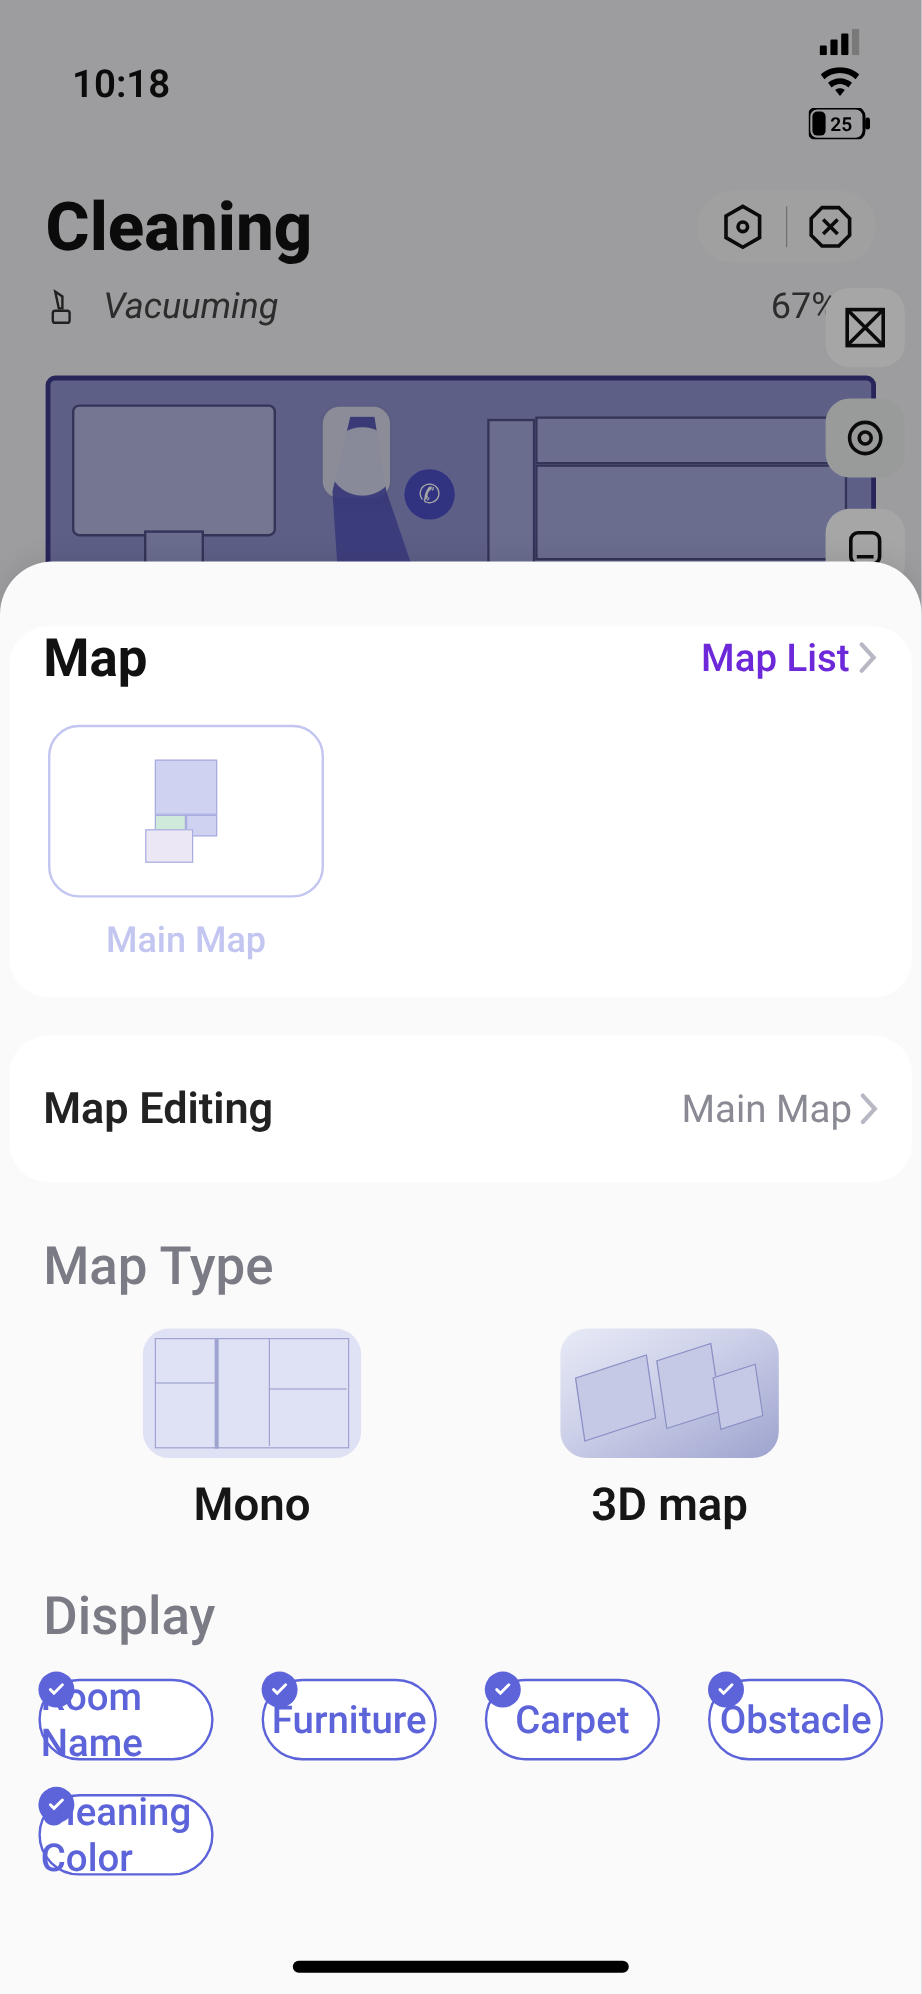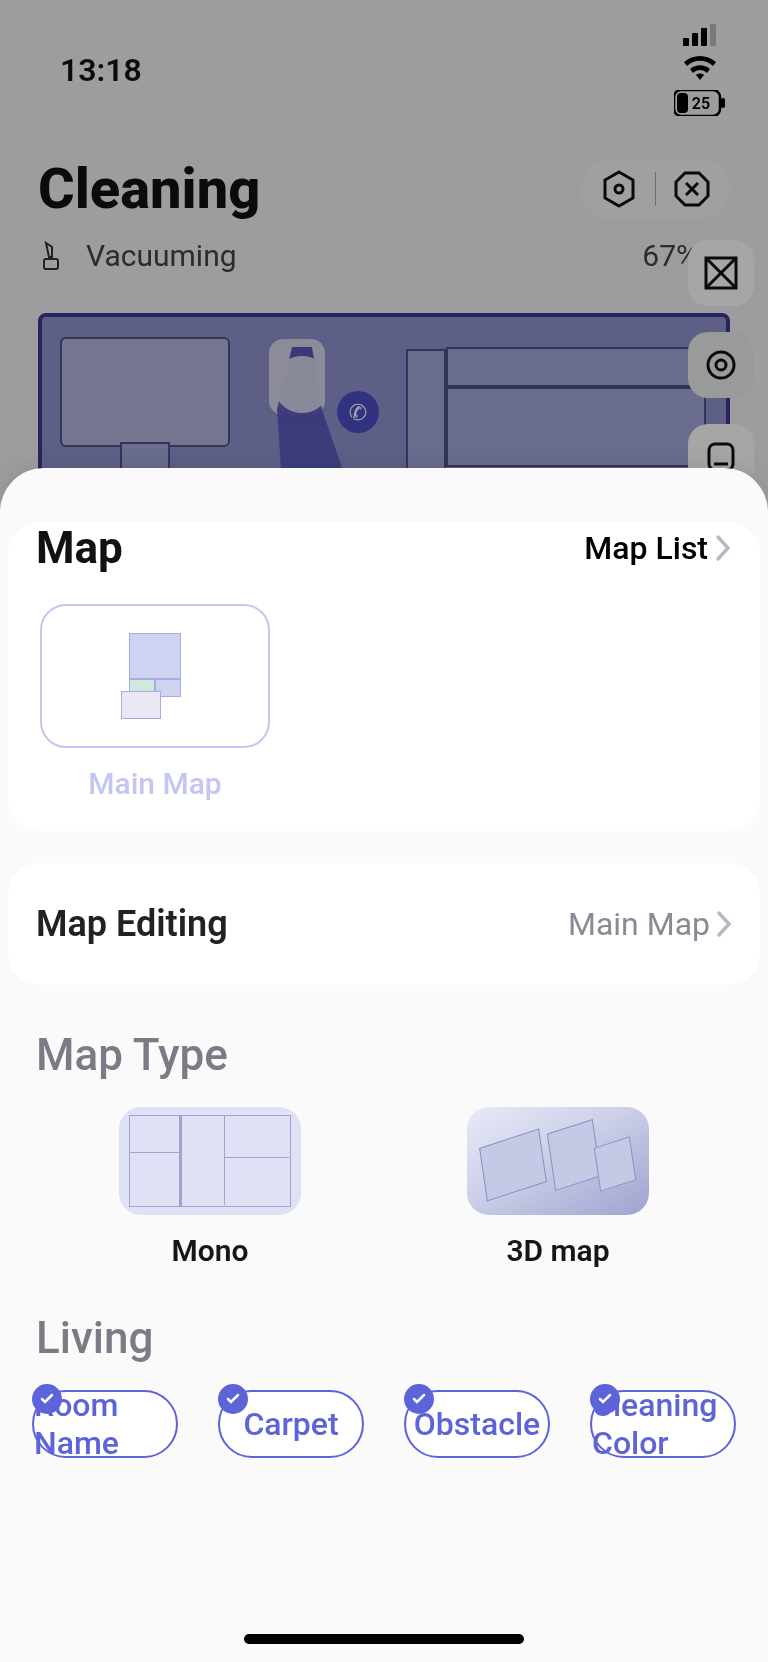--- a/index.html
+++ b/index.html
@@ -32,21 +32,21 @@
     display: flex; align-items: center; gap: 0;
     background: #f6f6f6; border-radius: 36px; padding: 10px 18px;
   }
   .header-divider { width: 1px; height: 34px; background: #aaa; margin: 0 16px; }
 
   .subheader {
     display: flex; justify-content: space-between; align-items: center;
     padding: 8px 40px 0 40px;
     font-size: 30px; color: #444;
   }
-  .subheader-left { display: flex; align-items: center; gap: 16px; }
+  .subheader-left { display: flex; align-items: center; gap: 16px; font-style: italic; }
   .subheader-right { display: flex; align-items: center; gap: 10px; text-align: center; }
 
   .map-area {
     position: relative;
     margin: 40px 38px 0; padding: 10px;
     border: 4px solid #3e3a8a; border-radius: 8px;
     height: 280px;
     background: #8f92cf;
     overflow: hidden;
   }
@@ -84,21 +84,21 @@
     overflow: hidden;
     display: flex;
     flex-direction: column;
   }
 
   .sheet-row {
     display:flex; justify-content:space-between; align-items:center;
     padding: 0 36px;
   }
   .sheet-title { font-size: 44px; font-weight: 700; color:#111; }
-  .sheet-link { font-size: 32px; color:#000000; font-weight:500; display:flex; align-items:center; gap:6px; }
+  .sheet-link { font-size: 32px; color:#6d28d9; font-weight:500; display:flex; align-items:center; gap:6px; }
   .chevron { color:#b8b8c4; }
 
   .map-card-section { padding: 30px 32px 0; background:#fff; border-radius: 0 0 32px 32px; margin: 0 8px;}
   .sheet .sheet-row:first-child { background:#fff; padding-top:0; padding-bottom:0; margin: 0 8px; border-radius: 32px 32px 0 0; padding-left:28px; padding-right:28px;}
 
   .map-card {
     width: 230px; height: 144px; border: 2px solid #c2c6f0; border-radius: 26px;
     display:flex; align-items:center; justify-content:center; background:#fff;
   }
   .mini-map { width: 68px; height: 86px; position:relative; }
@@ -116,21 +116,21 @@
   }
   .editing-title { font-size: 36px; font-weight:600; color:#222; }
   .editing-value { font-size: 32px; color:#8a8a94; display:flex; align-items:center; gap:6px;}
 
   .section-label { font-size: 44px; color:#7b7b85; font-weight:500; padding: 44px 36px 0; }
 
   .map-types { display:flex; gap: 36px; padding: 26px 54px 0; }
   .map-type { flex:1; display:flex; flex-direction:column; align-items:center; gap:18px; }
   .map-type-thumb { width: 182px; height: 108px; border-radius:22px; overflow:hidden; position:relative; }
   .map-type-thumb.selected { outline: 3px solid #5d63d9; }
-  .map-type-label { font-size: 30px; font-weight:600; color:#161616; }
+  .map-type-label { font-size: 38px; font-weight:600; color:#161616; }
   .map-type-label.selected { color:#5d63d9; }
 
   .thumb-mono { background:#dfe2f4; }
   .thumb-mono::before, .thumb-mono::after { content:""; position:absolute; border:1px solid #9ea3cf; }
   .thumb-mono::before{ left:10px; top:8px; width:160px; height:90px; }
   .thumb-mono::after{ left:60px; top:8px; width:1px; height:90px; background:#9ea3cf; }
   .thumb-mono .ln{position:absolute; background:#9ea3cf;}
   .ln1{left:10px; top:45px; width:50px; height:1px;}
   .ln2{left:105px; top:8px; width:1px; height:90px;}
   .ln3{left:105px; top:50px; width:65px; height:1px;}
@@ -174,21 +174,21 @@
 
   
   svg { display:block; }
 </style>
 </head>
 <body>
 
 <div class="bg-layer">
 
   <div class="status-bar">
-    <span>13:18</span>
+    <span>10:18</span>
     <div class="status-icons">
       <span>
         <svg width="34" height="22" viewBox="0 0 34 22">
             <rect x="0" y="14" width="6" height="8" rx="1"></rect>
             <rect x="9" y="9" width="6" height="13" rx="1"></rect>
             <rect x="18" y="4" width="6" height="18" rx="1"></rect>
             <rect x="27" y="0" width="6" height="22" rx="1" fill="#bbb"></rect>
           </svg>
       </span>
       <span>
@@ -345,51 +345,59 @@
     <div class="map-type">
       <div class="map-type-thumb thumb-3d">
         <div class="b3 b3a"></div>
           <div class="b3 b3b"></div>
           <div class="b3 b3c"></div>
       </div>
       <div class="map-type-label">3D map</div>
     </div>
   </div>
 
-  <div class="section-label">Living</div>
+  <div class="section-label">Display</div>
 
   <div class="display-grid">
     <div class="chip">
       <span class="check">
           <svg width="16" height="16" viewBox="0 0 16 16">
             <path d="M3 8l3 3 7-7" fill="none" stroke="#fff" stroke-width="2.5" stroke-linecap="round"></path>
           </svg>
         </span>
       <span>Room Name</span>
     </div>
     <div class="chip">
       <span class="check">
           <svg width="16" height="16" viewBox="0 0 16 16">
             <path d="M3 8l3 3 7-7" fill="none" stroke="#fff" stroke-width="2.5" stroke-linecap="round"></path>
           </svg>
         </span>
-      <span>Carpet</span>
+      <span>Furniture</span>
     </div>
     <div class="chip">
       <span class="check">
           <svg width="16" height="16" viewBox="0 0 16 16">
             <path d="M3 8l3 3 7-7" fill="none" stroke="#fff" stroke-width="2.5" stroke-linecap="round"></path>
           </svg>
         </span>
-      <span>Obstacle</span>
+      <span>Carpet</span>
     </div>
     <div class="chip">
       <span class="check">
           <svg width="16" height="16" viewBox="0 0 16 16">
             <path d="M3 8l3 3 7-7" fill="none" stroke="#fff" stroke-width="2.5" stroke-linecap="round"></path>
           </svg>
         </span>
+      <span>Obstacle</span>
+    </div>
+    <div class="chip">
+      <span class="check">
+          <svg width="16" height="16" viewBox="0 0 16 16">
+            <path d="M3 8l3 3 7-7" fill="none" stroke="#fff" stroke-width="2.5" stroke-linecap="round"></path>
+          </svg>
+        </span>
       <span>Cleaning Color</span>
     </div>
   </div>
 
   <div class="home-indicator"></div>
 </div>
 
 </body></html>

